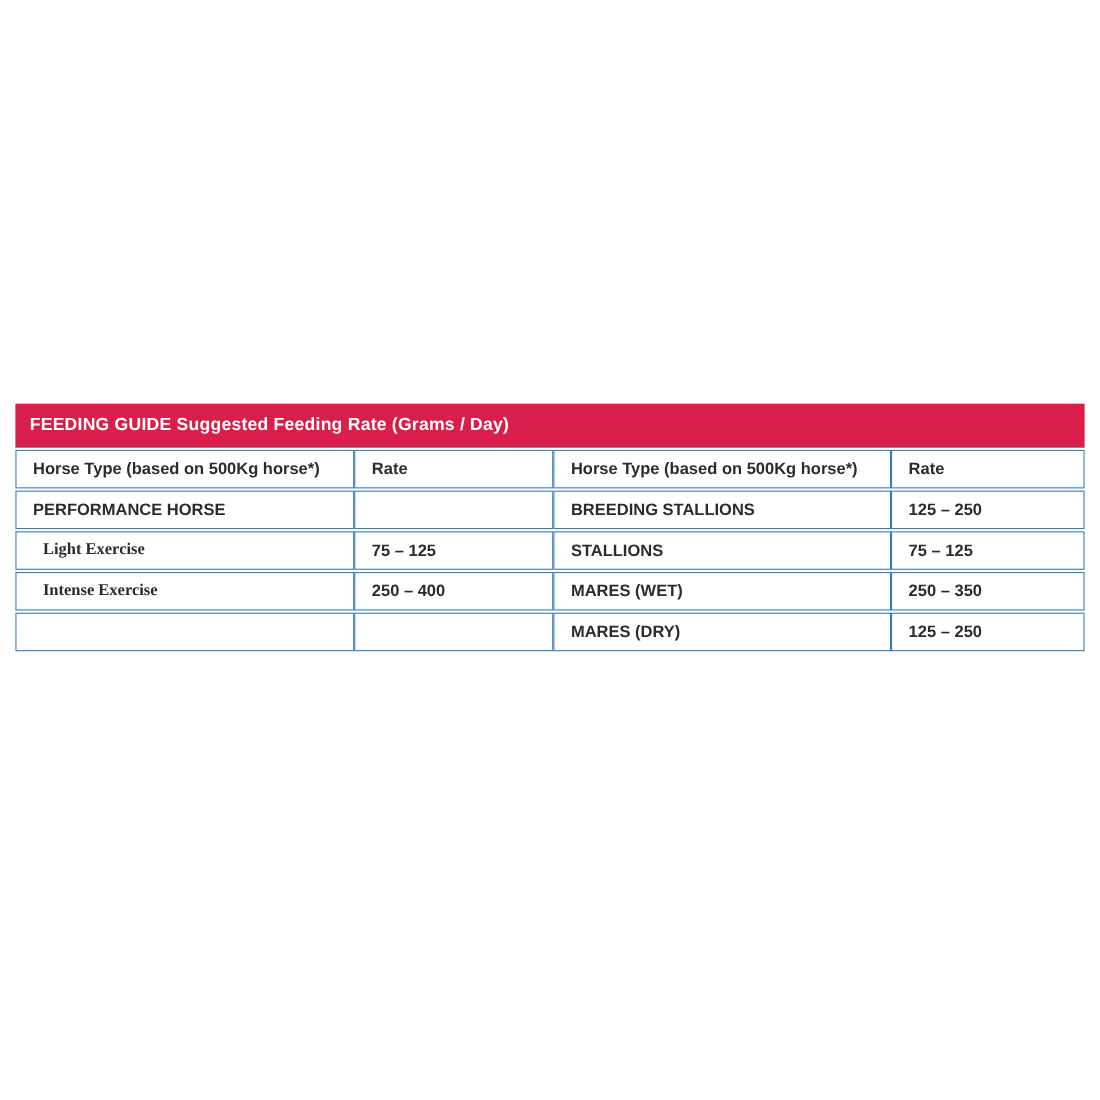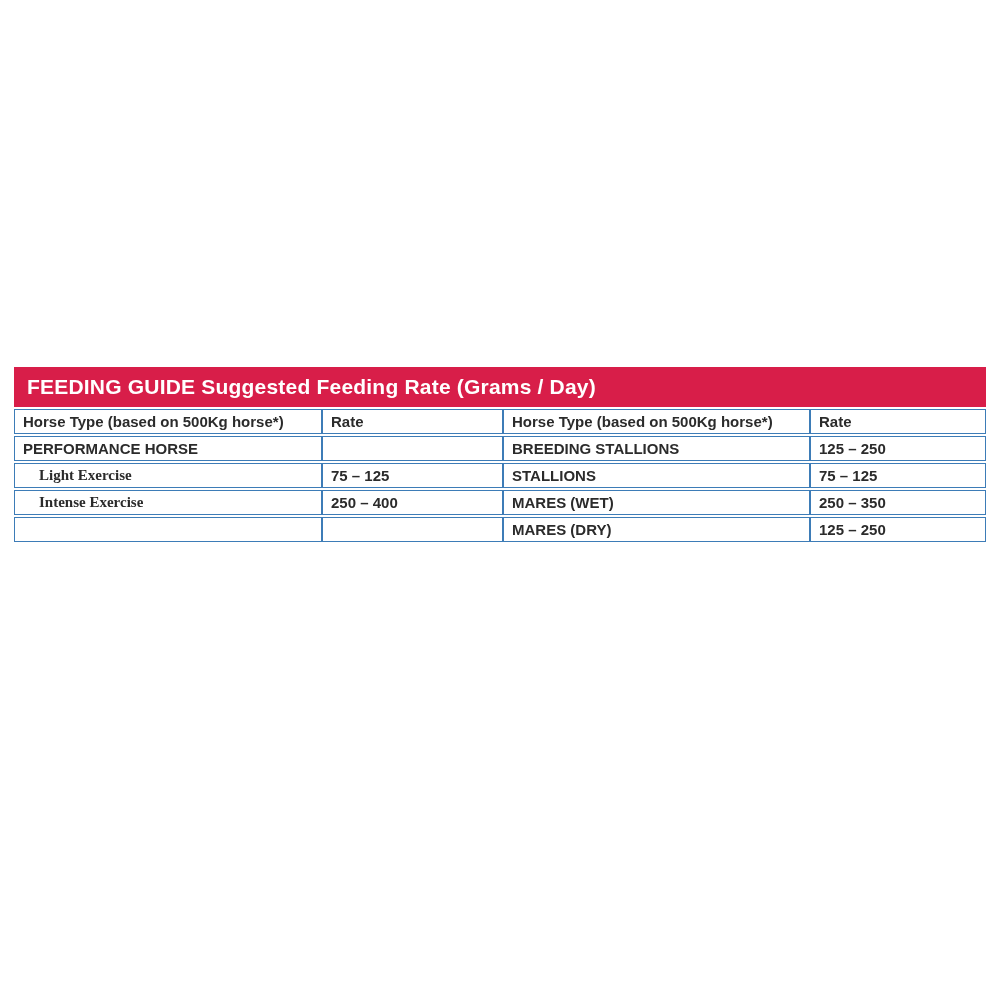--- a/index.html
+++ b/index.html
@@ -25,21 +25,21 @@
     font-weight:700;
     letter-spacing:0.8px;
     color:var(--ink);
     margin:0 0 16px 1px;
     white-space:nowrap;
   }
   .banner{
     height:40px;
     background:var(--accent);
     color:#ffffff;
-    font-size:21px;
+    font-size:16px;
     font-weight:700;
     letter-spacing:0.2px;
     display:flex;
     align-items:center;
     padding-left:13px;
     white-space:nowrap;
   }
   table.feed-table{
     width:972px;
     table-layout:fixed;
@@ -52,22 +52,22 @@
   table.feed-table col.c-rate-right{ width:176px; }
   table.feed-table th,
   table.feed-table td{
     border:1.5px solid var(--border);
     background:#ffffff;
     color:var(--ink);
     font-size:15px;
     font-weight:700;
     text-align:left;
     vertical-align:middle;
-    height:25px;
-    padding:2px 8px;
+    height:35px;
+    padding:2px 15px;
     white-space:nowrap;
     overflow:hidden;
   }
   table.feed-table td.indent{ padding-left:24px;font-family:Liberation Serif, serif; }
 </style>
 </head>
 <body>
 
 <div class="content">
 

